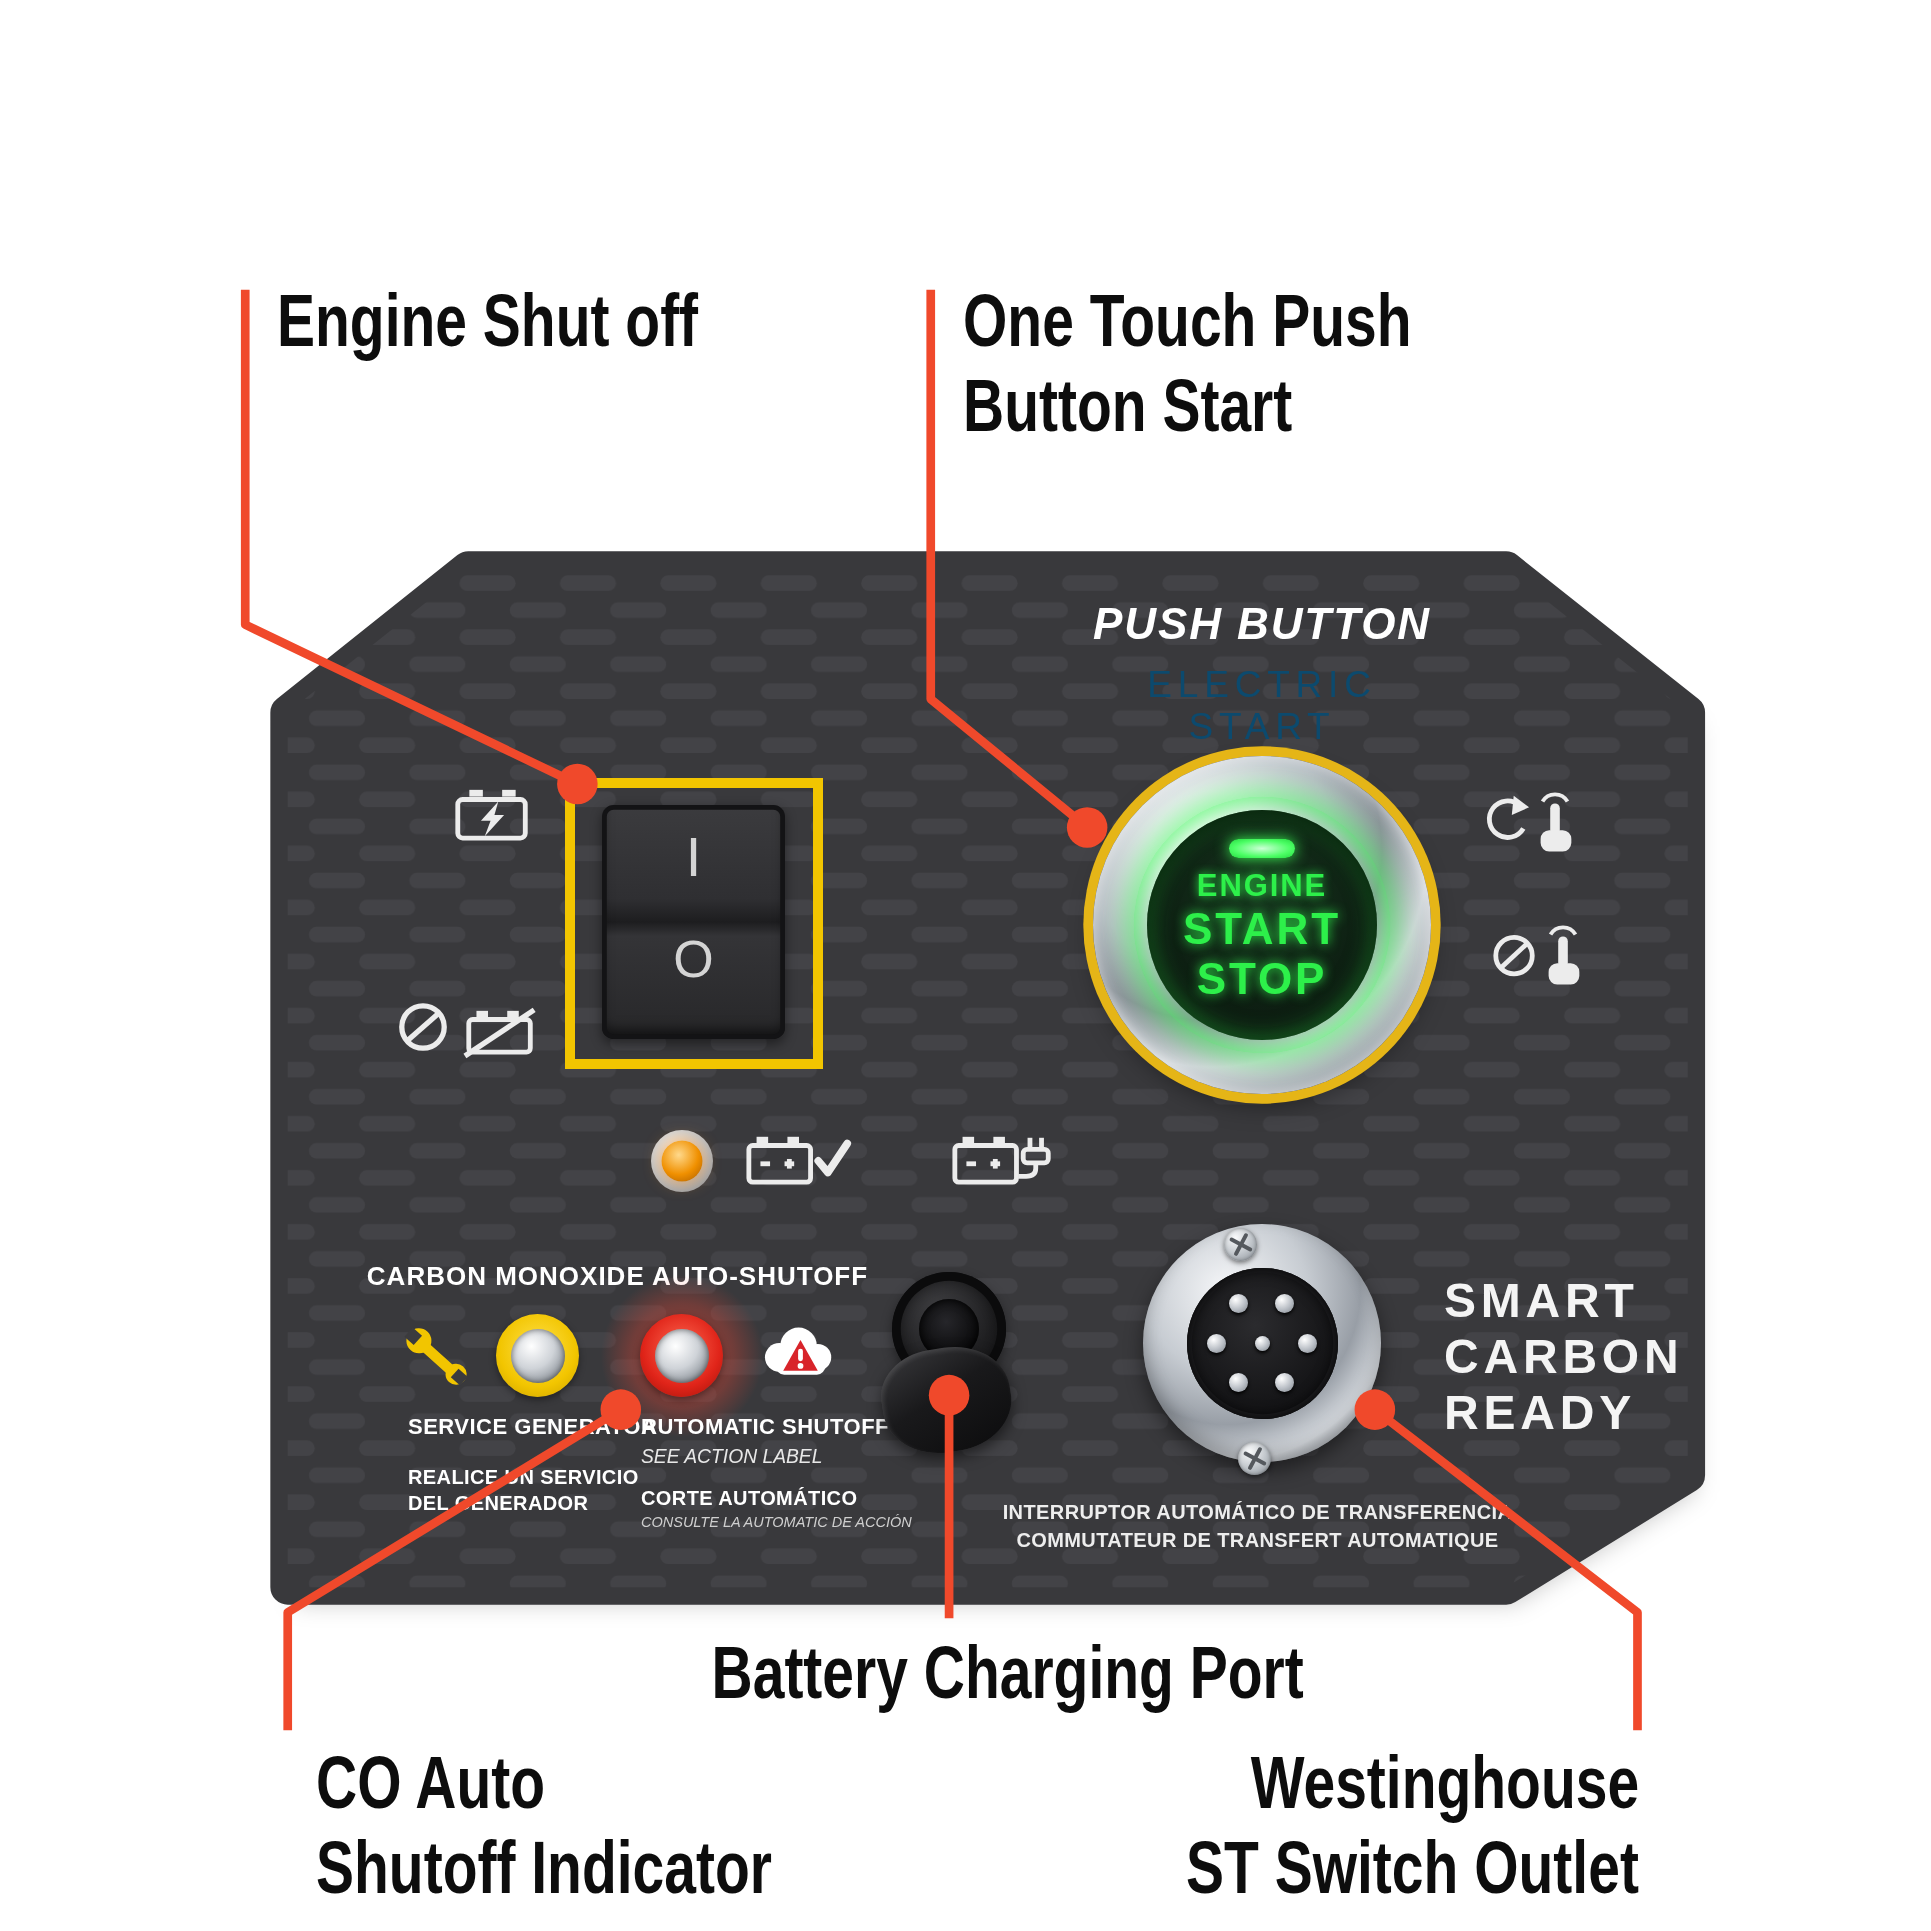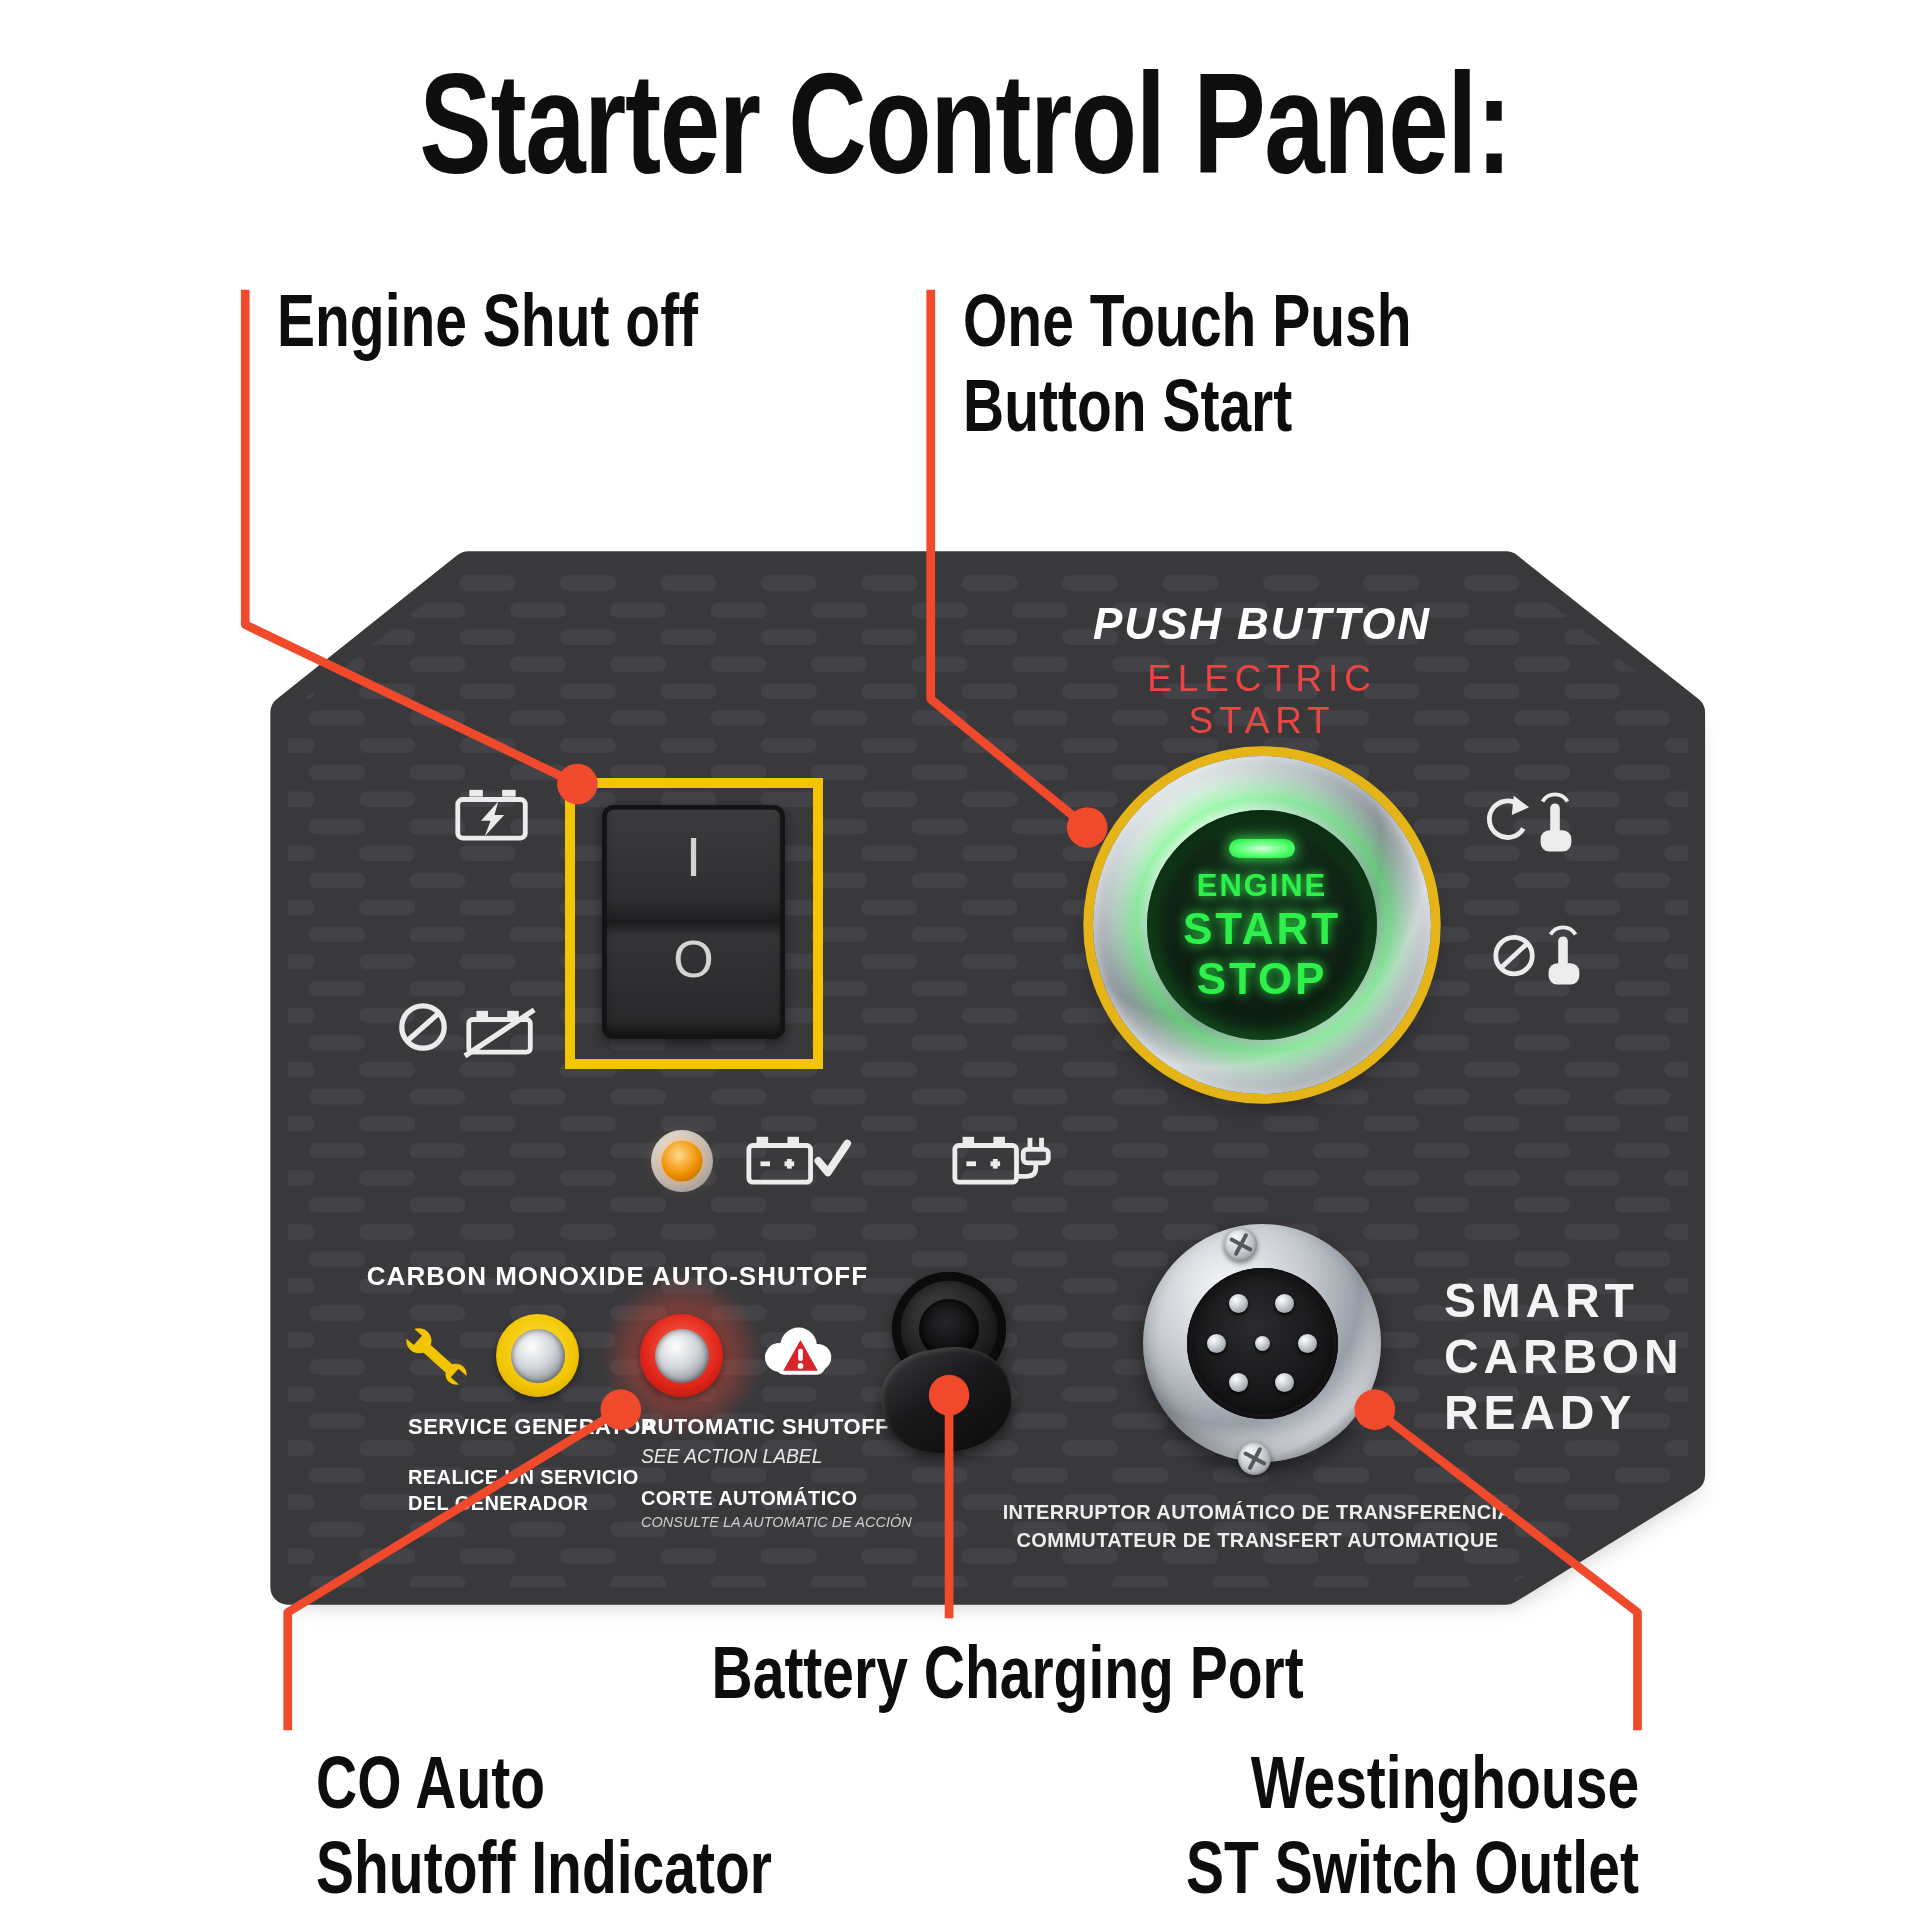--- a/index.html
+++ b/index.html
@@ -9,21 +9,21 @@
   
   .cond{display:inline-block;transform:scaleX(0.76);transform-origin:0 50%;white-space:nowrap;}
   .cond-c{display:inline-block;transform:scaleX(0.76);transform-origin:50% 50%;white-space:nowrap;}
   .cond-r{display:inline-block;transform:scaleX(0.76);transform-origin:100% 50%;white-space:nowrap;}
   .title-wrap{left:0;right:0;top:42px;text-align:center;font-size:143px;font-weight:700;letter-spacing:-1.9px;}
   .callout-label{font-size:75px;font-weight:700;line-height:85px;color:#0d0d0d;}
   
   .layer{left:0;top:0;pointer-events:none;}
   .h-push{left:1069px;top:599px;width:386px;text-align:center;}
   .h-push .l1{font-size:44px;font-style:italic;font-weight:700;letter-spacing:1.9px;color:#fff;}
-  .h-push .l2{font-size:37px;font-weight:400;letter-spacing:5.8px;color:#ef4444;margin-top:9px;}
+  .h-push .l2{font-size:37px;font-weight:400;letter-spacing:5.8px;color:#0c4a6e;margin-top:15px;}
   
   .rocker-frame{left:565px;top:778px;width:258px;height:291px;border:10.6px solid #F2C500;box-sizing:border-box;}
   .rocker-body{left:602px;top:805px;width:183px;height:234px;border-radius:11.6px;
       background:linear-gradient(180deg,#3b3b3e 0%,#2f2f32 40%,#1d1d1f 50%,#343437 56%,#272729 100%);
       box-shadow:inset 0 0 0 4.8px #131315, inset 0 -9.7px 11.6px rgba(0,0,0,.55), 0 4.8px 11.6px rgba(0,0,0,.45);}
   .rocker-mark{position:absolute;left:0;right:0;text-align:center;color:#d4d4d4;font-weight:400;}
   .rocker-on{top:19.3px;font-size:56px;}
   .rocker-off{top:124px;font-size:52px;}
   
   .sb-outer{left:1093px;top:756px;width:338px;height:338px;border-radius:50%;
@@ -264,23 +264,20 @@
     </g>
     <g fill="#F0492B">
       <circle cx="598" cy="812" r="21"></circle>
       <circle cx="1126" cy="857" r="21"></circle>
       <circle cx="983" cy="1445" r="21"></circle>
       <circle cx="643" cy="1460" r="21"></circle>
       <circle cx="1424" cy="1460" r="21"></circle>
     </g>
   </svg>
 
-  <div class="abs title-wrap">
-    <span class="cond-c">Starter Control Panel:</span>
-  </div>
 
   <div class="abs callout-label" style="left:963px;top:278px;">
     <div><span class="cond">One Touch Push</span></div>
     <div><span class="cond">Button Start</span></div>
   </div>
 
   <div class="abs callout-label" style="left:277px;top:278px;">
     <span class="cond">Engine Shut off</span>
   </div>
 

